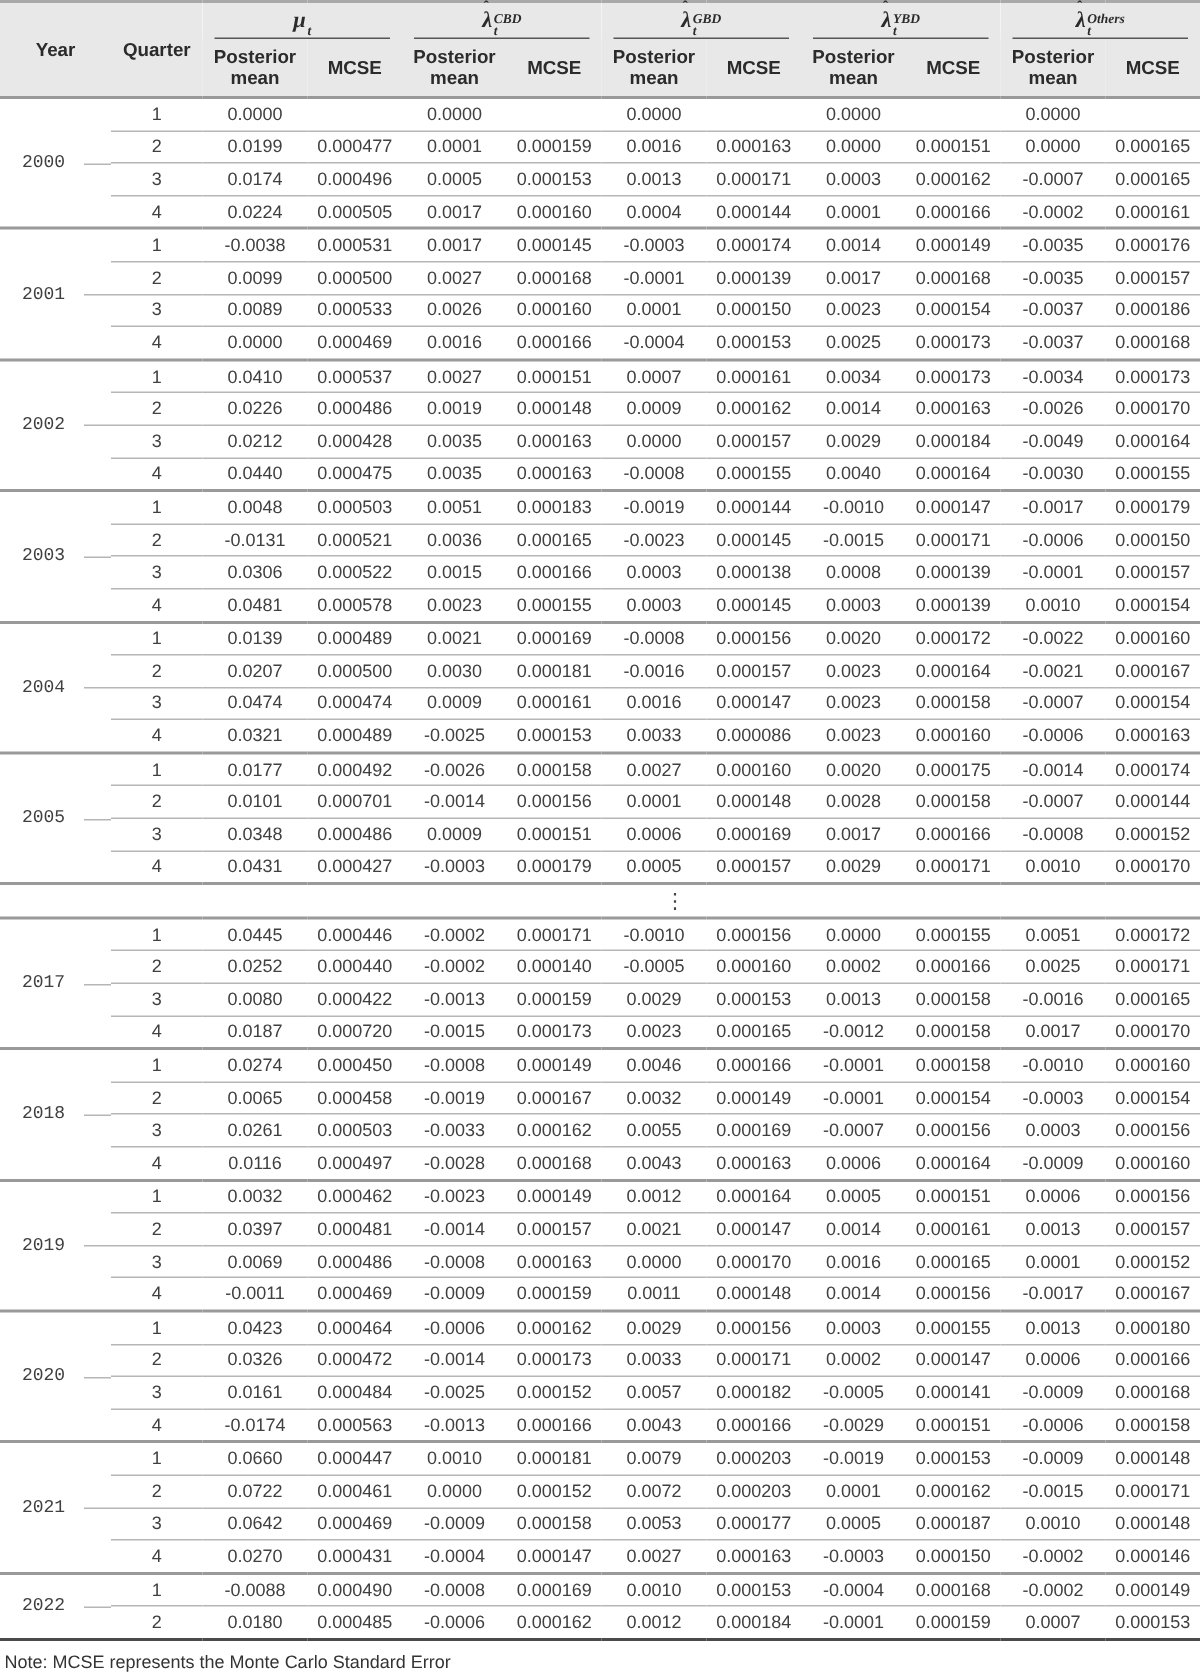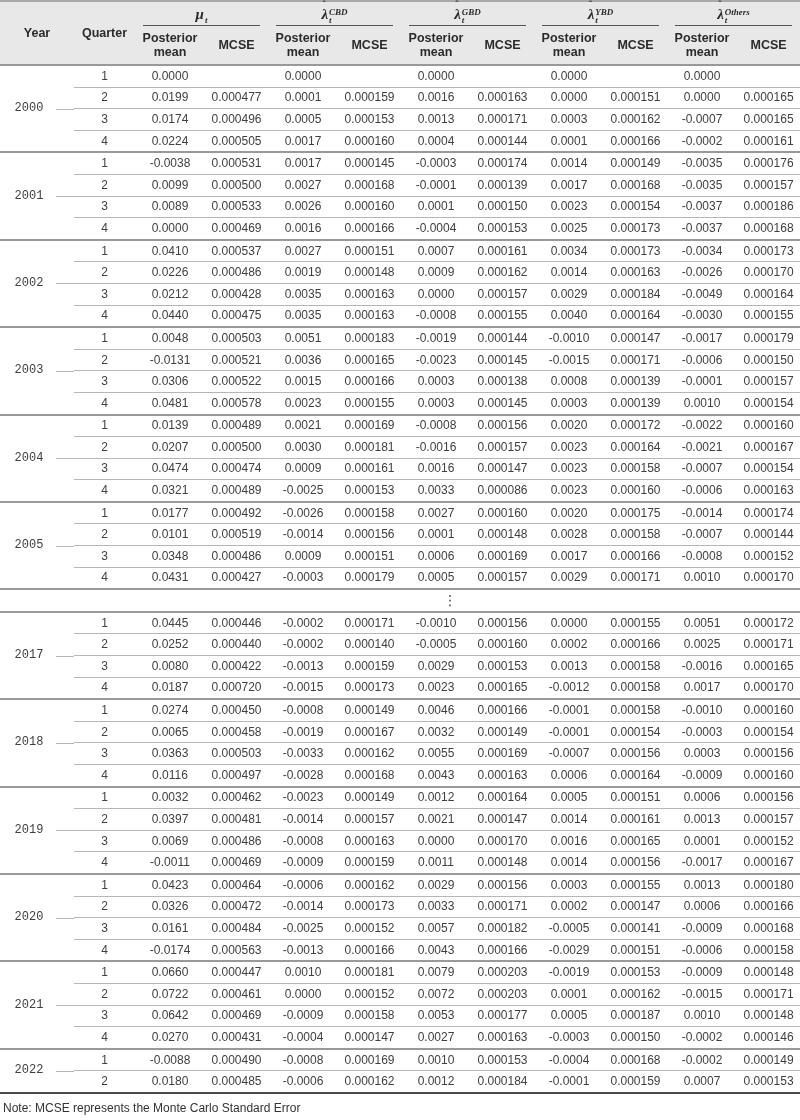--- a/index.html
+++ b/index.html
@@ -458,21 +458,21 @@
           <td>0.0027</td>
           <td>0.000160</td>
           <td>0.0020</td>
           <td>0.000175</td>
           <td>-0.0014</td>
           <td>0.000174</td>
         </tr>
         <tr class="inner">
           <td>2</td>
           <td>0.0101</td>
-          <td>0.000519</td>
+          <td>0.000701</td>
           <td>-0.0014</td>
           <td>0.000156</td>
           <td>0.0001</td>
           <td>0.000148</td>
           <td>0.0028</td>
           <td>0.000158</td>
           <td>-0.0007</td>
           <td>0.000144</td>
         </tr>
         <tr class="inner">
@@ -595,21 +595,21 @@
           <td>0.000167</td>
           <td>0.0032</td>
           <td>0.000149</td>
           <td>-0.0001</td>
           <td>0.000154</td>
           <td>-0.0003</td>
           <td>0.000154</td>
         </tr>
         <tr class="inner">
           <td>3</td>
-          <td>0.0363</td>
+          <td>0.0261</td>
           <td>0.000503</td>
           <td>-0.0033</td>
           <td>0.000162</td>
           <td>0.0055</td>
           <td>0.000169</td>
           <td>-0.0007</td>
           <td>0.000156</td>
           <td>0.0003</td>
           <td>0.000156</td>
         </tr>

